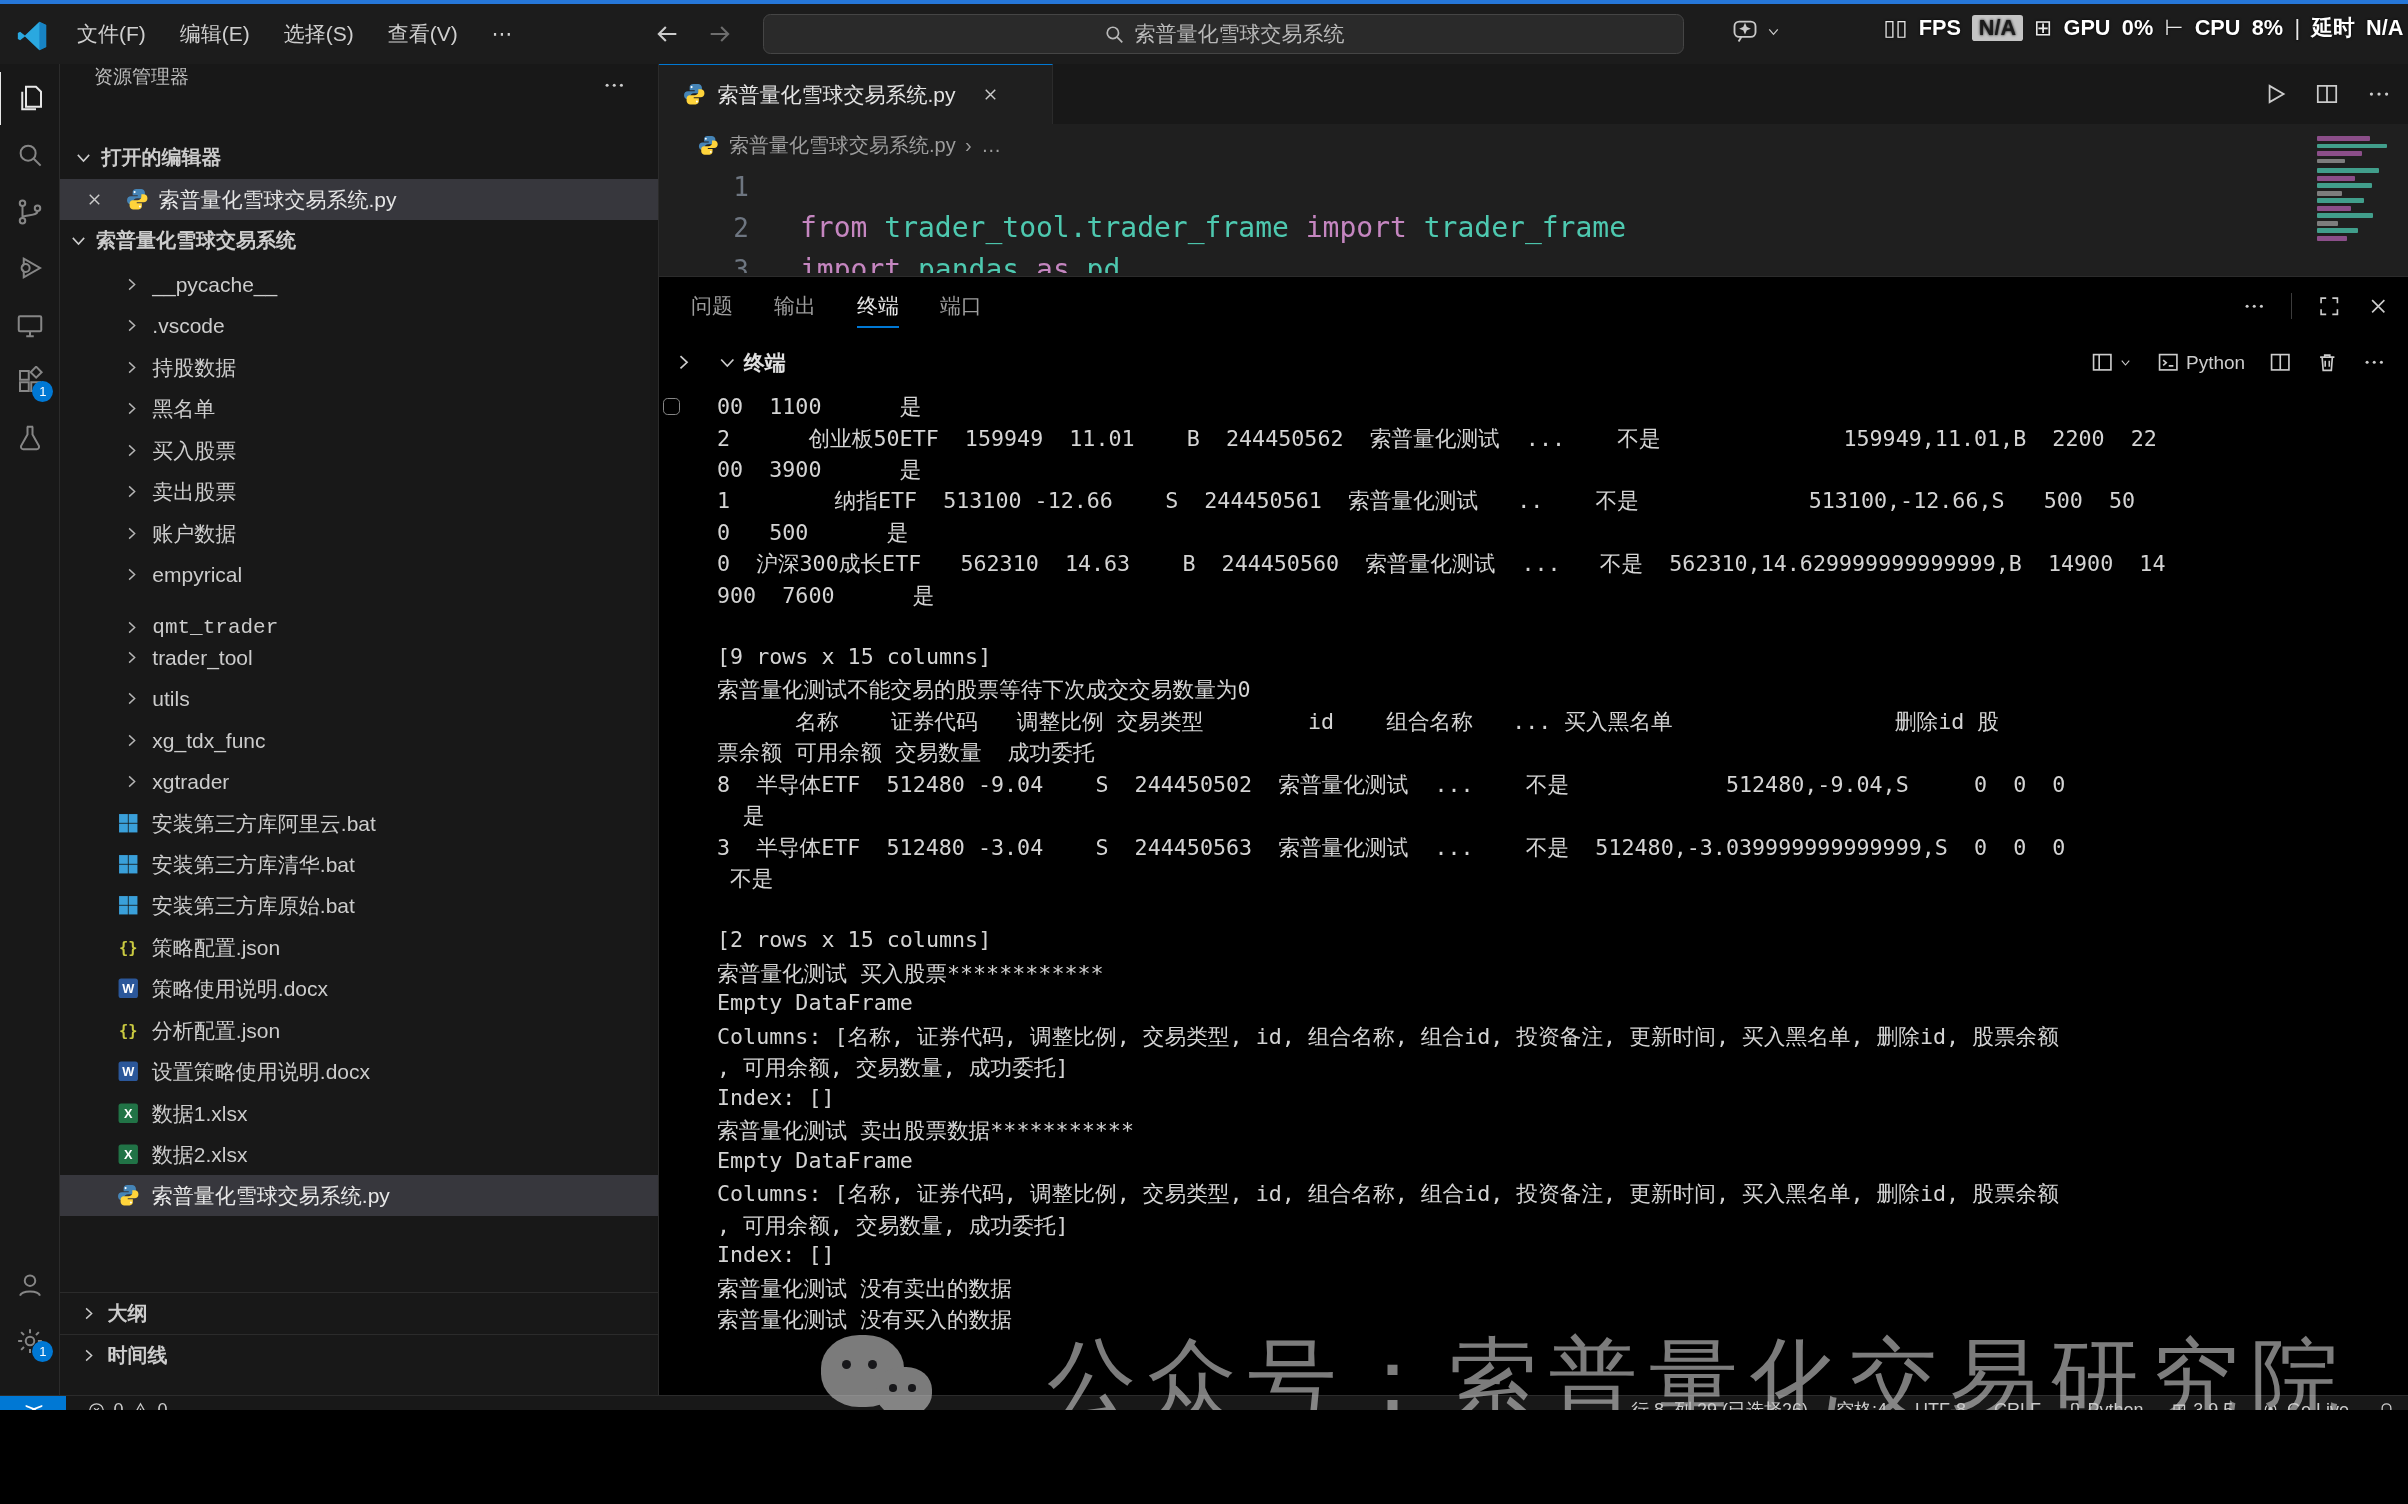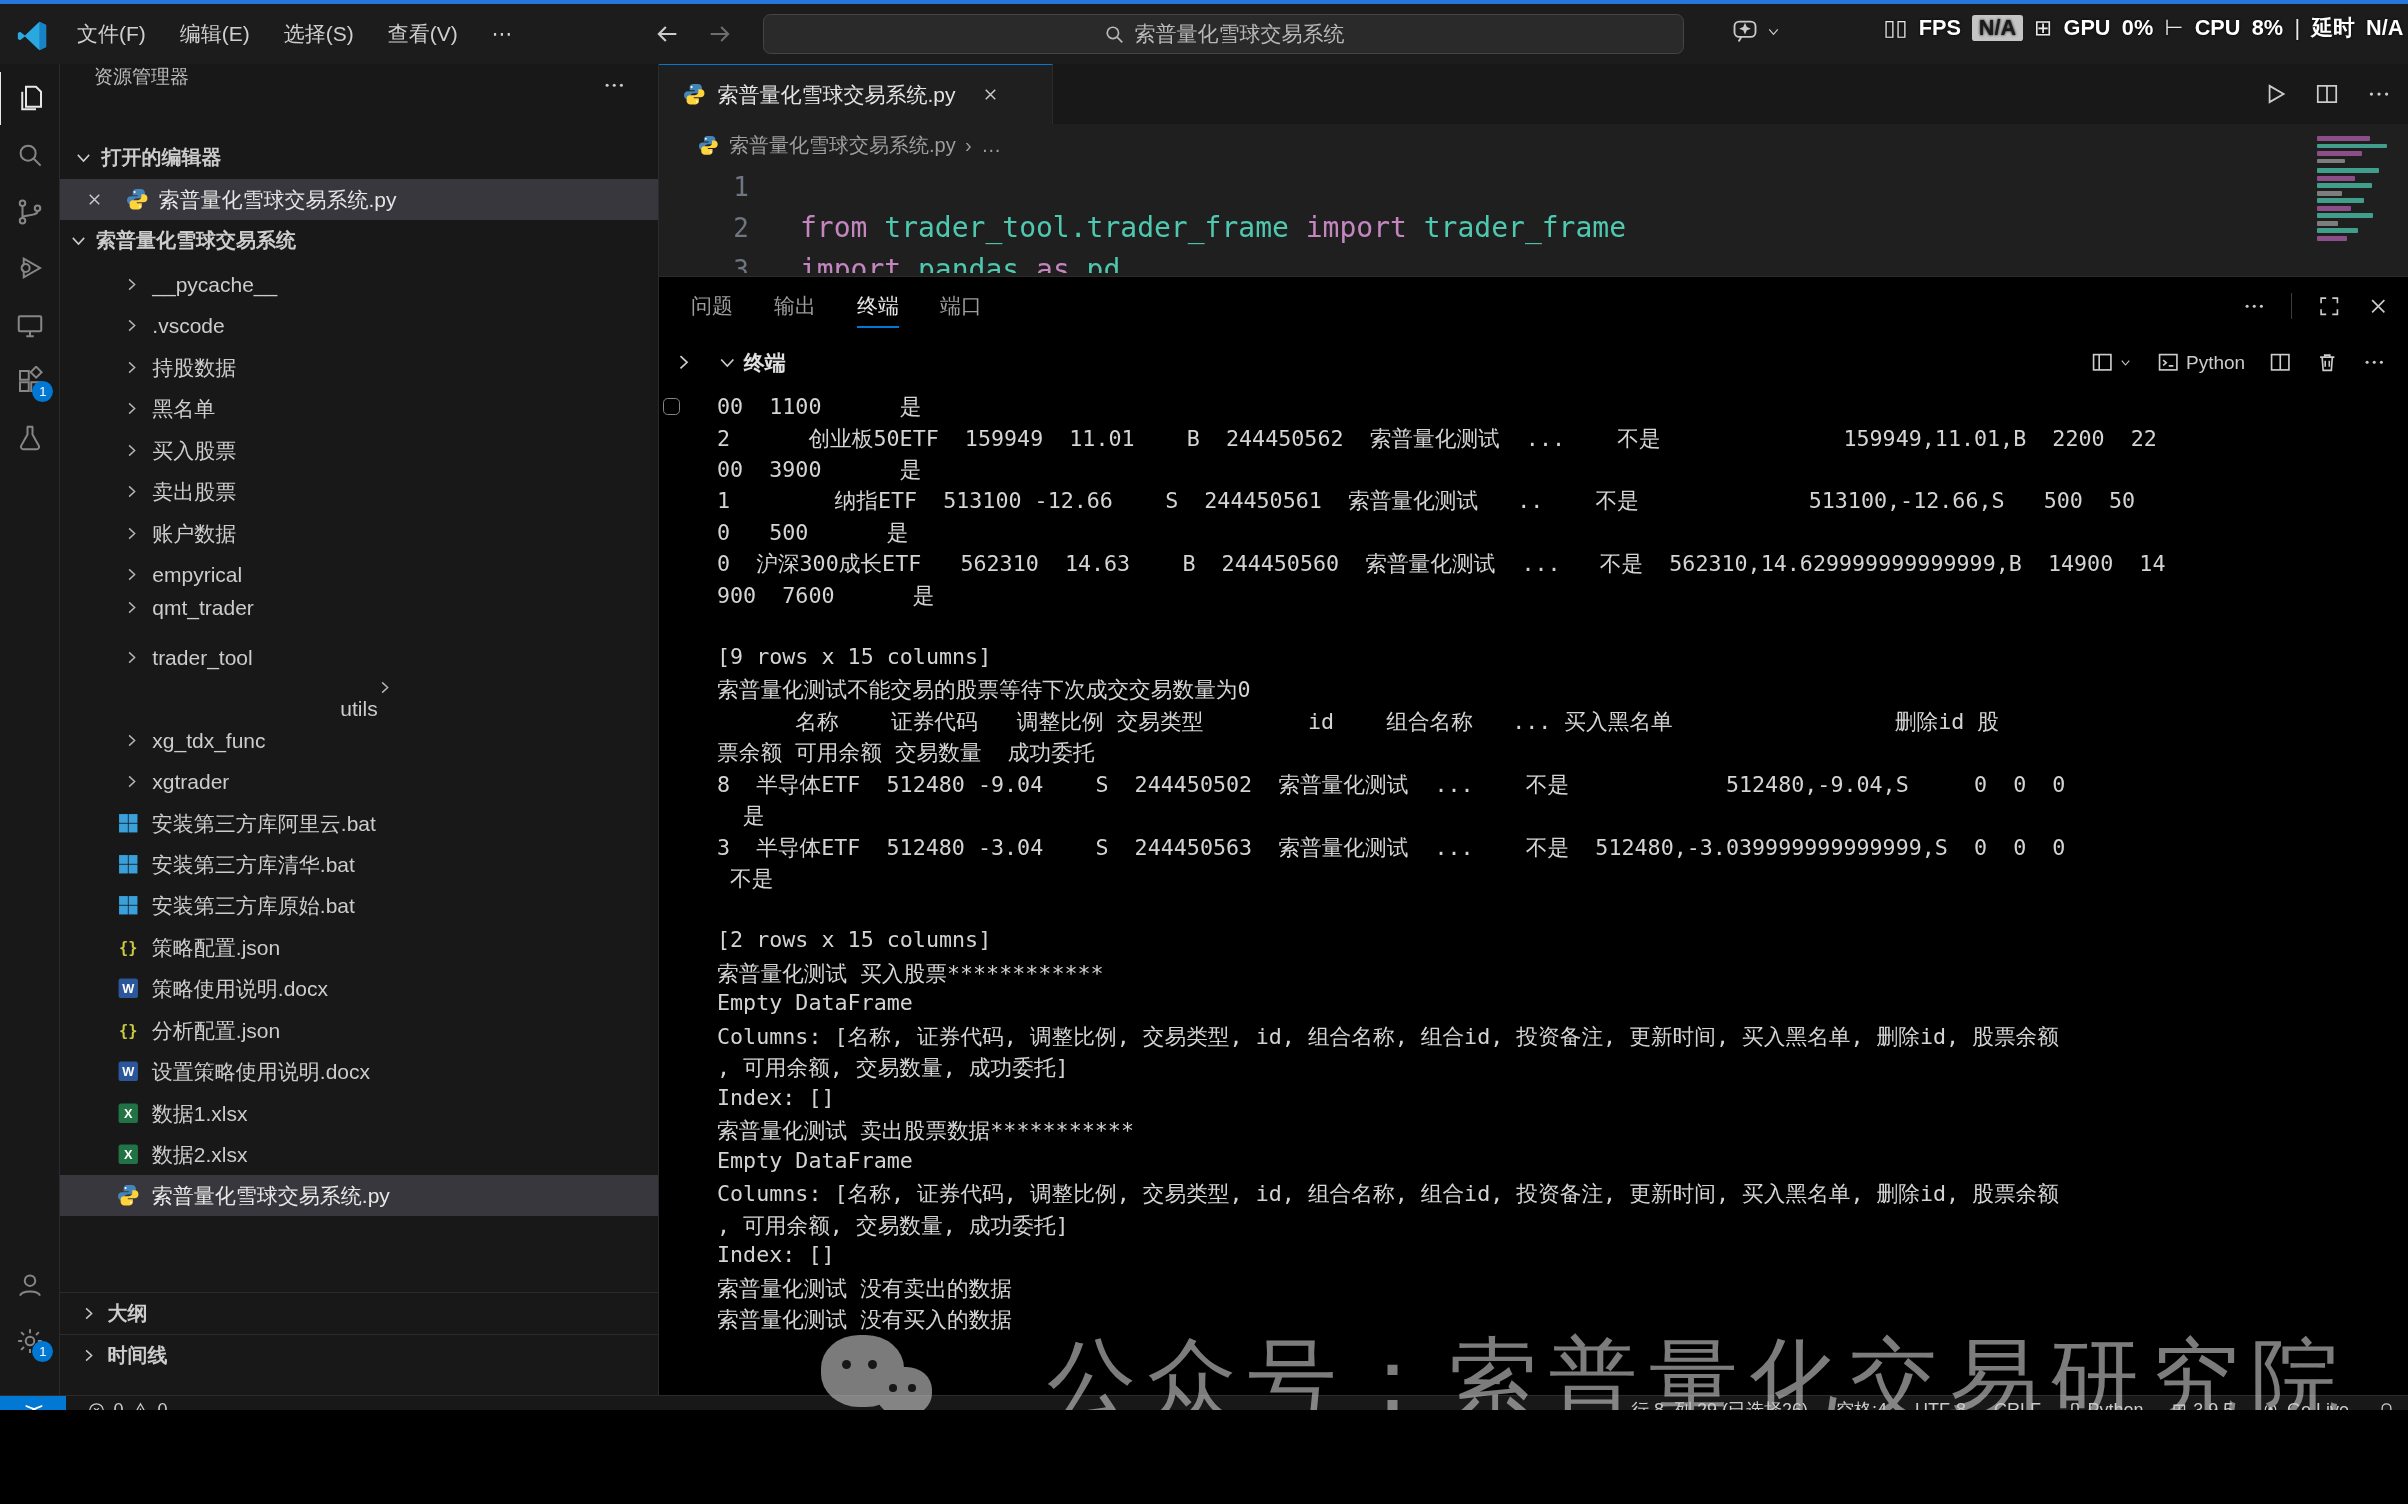--- a/index.html
+++ b/index.html
@@ -355,37 +355,37 @@
           <span>账户数据</span>
         </div>
         <div class="tree-row" style="top: 290px;">
           <span class="chev">
             <svg viewBox="0 0 24 24" fill="none" stroke="currentColor" stroke-width="1.8">
               <path d="M9 5.5l7 6.5-7 6.5"></path>
             </svg>
           </span>
           <span>empyrical</span>
         </div>
-        <div class="tree-row" style="top: 323px;">
+        <div class="tree-row" style="top: 343px; font-family: Liberation Mono, monospace;">
           <span class="chev">
             <svg viewBox="0 0 24 24" fill="none" stroke="currentColor" stroke-width="1.8">
               <path d="M9 5.5l7 6.5-7 6.5"></path>
             </svg>
           </span>
           <span>qmt_trader</span>
         </div>
         <div class="tree-row" style="top: 373px;">
           <span class="chev">
             <svg viewBox="0 0 24 24" fill="none" stroke="currentColor" stroke-width="1.8">
               <path d="M9 5.5l7 6.5-7 6.5"></path>
             </svg>
           </span>
           <span>trader_tool</span>
         </div>
-        <div class="tree-row" style="top: 414px; flex-direction: column;">
+        <div class="tree-row" style="top: 414px;">
           <span class="chev">
             <svg viewBox="0 0 24 24" fill="none" stroke="currentColor" stroke-width="1.8">
               <path d="M9 5.5l7 6.5-7 6.5"></path>
             </svg>
           </span>
           <span>utils</span>
         </div>
         <div class="tree-row" style="top: 456px;">
           <span class="chev">
             <svg viewBox="0 0 24 24" fill="none" stroke="currentColor" stroke-width="1.8">

